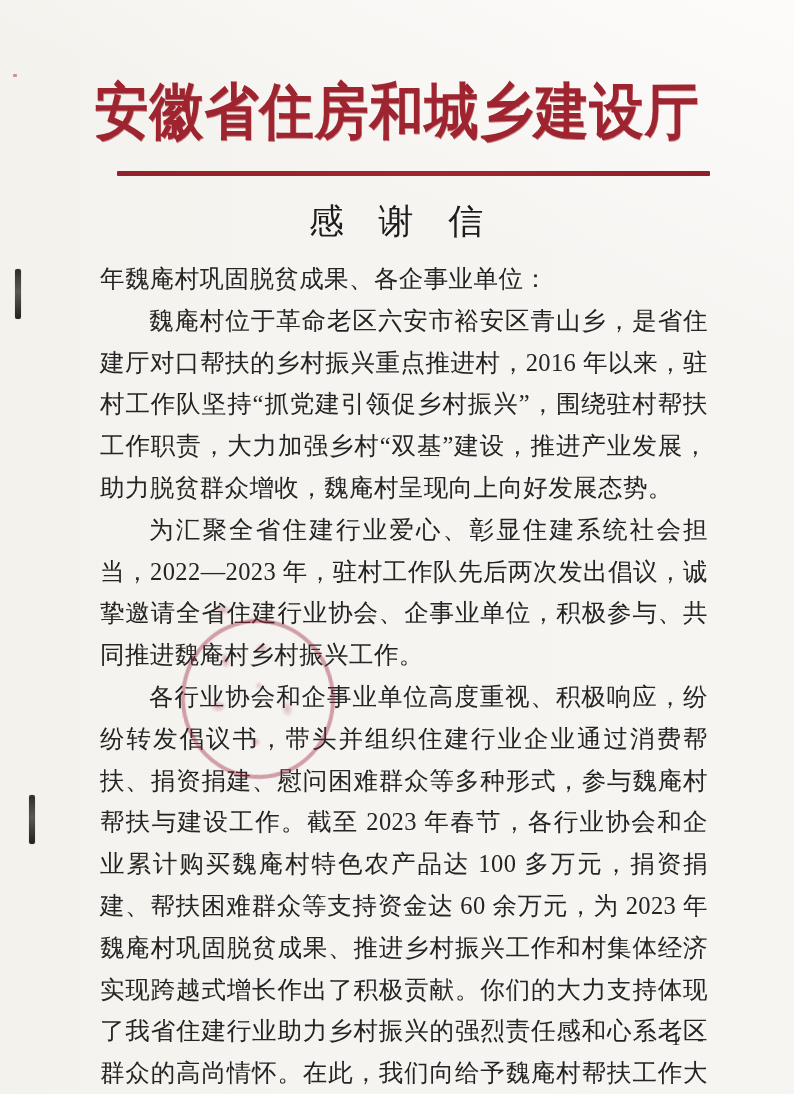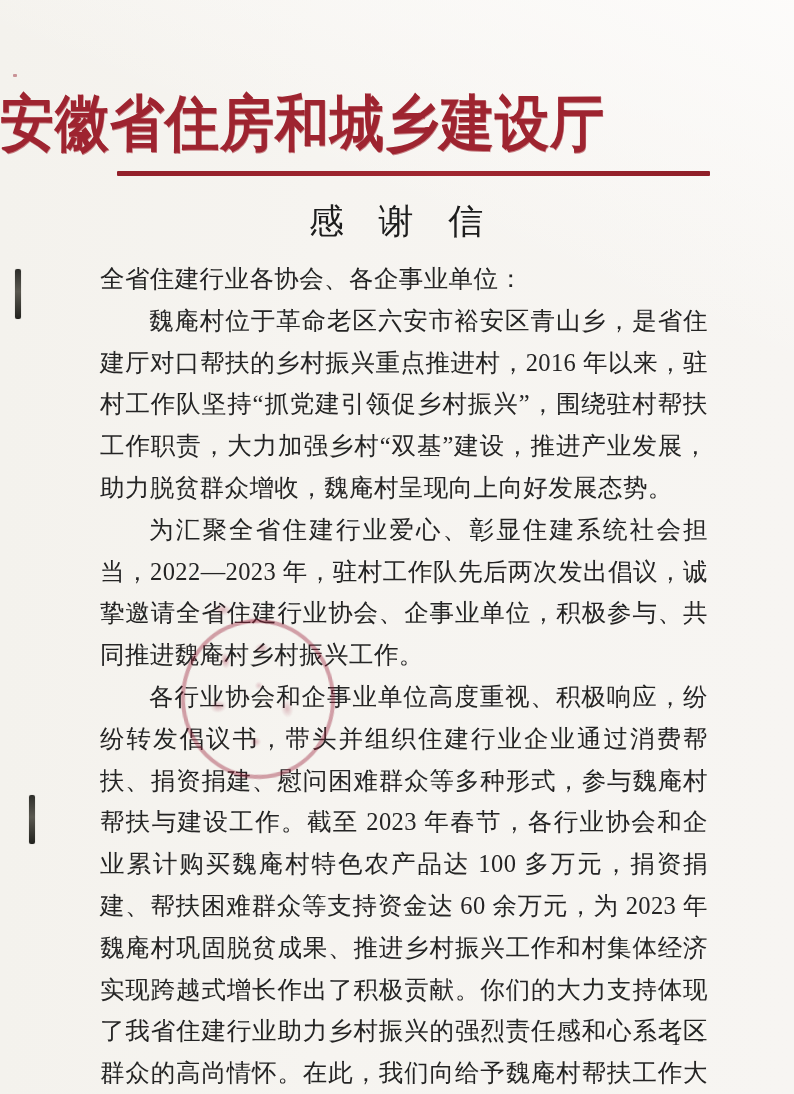--- a/index.html
+++ b/index.html
@@ -11,23 +11,23 @@
     overflow: hidden;
     background:
       linear-gradient(203deg, rgba(253,252,251,0.9) 0%, rgba(253,252,251,0) 26%),
       linear-gradient(90deg, #f4f2ed 0%, #f6f4f0 40%, #f7f5f2 100%);
     font-family: "Liberation Serif", "DejaVu Serif", serif;
   }
 
   
   .agency-wrap {
     position: absolute;
-    top: 84px; left: 0;
+    top: 72px; left: 0;
     width: 100%;
-    text-align: left;
+    text-align: center;
   }
   .agency {
     display: inline-block;
     font-size: 54px;
     font-weight: bold;
     color: #9e2430;
     letter-spacing: 1px;
     transform: scaleY(1.12);
     transform-origin: center top;
     text-shadow: 0.6px 0.6px 0 rgba(158,36,48,0.55);
@@ -136,21 +136,21 @@
 
   <div class="agency-wrap">
     <span class="agency">安徽省住房和城乡建设厅</span>
   </div>
 
   <div class="red-rule"></div>
 
   <div class="letter-title">感 谢 信</div>
 
   <div class="body-text">
-    <p class="salutation">全省住建行业各协会、各企事业单位：</p>
+    <p class="salutation">年魏庵村巩固脱贫成果、各企事业单位：</p>
     <p>魏庵村位于革命老区六安市裕安区青山乡，是省住建厅对口帮扶的乡村振兴重点推进村，2016 年以来，驻村工作队坚持“抓党建引领促乡村振兴”，围绕驻村帮扶工作职责，大力加强乡村“双基”建设，推进产业发展，助力脱贫群众增收，魏庵村呈现向上向好发展态势。</p>
     <p>为汇聚全省住建行业爱心、彰显住建系统社会担当，2022—2023 年，驻村工作队先后两次发出倡议，诚挚邀请全省住建行业协会、企事业单位，积极参与、共同推进魏庵村乡村振兴工作。</p>
     <p>各行业协会和企事业单位高度重视、积极响应，纷纷转发倡议书，带头并组织住建行业企业通过消费帮扶、捐资捐建、慰问困难群众等多种形式，参与魏庵村帮扶与建设工作。截至 2023 年春节，各行业协会和企业累计购买魏庵村特色农产品达 100 多万元，捐资捐建、帮扶困难群众等支持资金达 60 余万元，为 2023 年魏庵村巩固脱贫成果、推进乡村振兴工作和村集体经济实现跨越式增长作出了积极贡献。你们的大力支持体现了我省住建行业助力乡村振兴的强烈责任感和心系老区群众的高尚情怀。在此，我们向给予魏庵村帮扶工作大力支持的各单位（名</p>
   </div>
 
   <div class="seal"></div>
 
   <div class="staple staple-1"></div>
   <div class="staple staple-2"></div>
   <div class="speck"></div>

